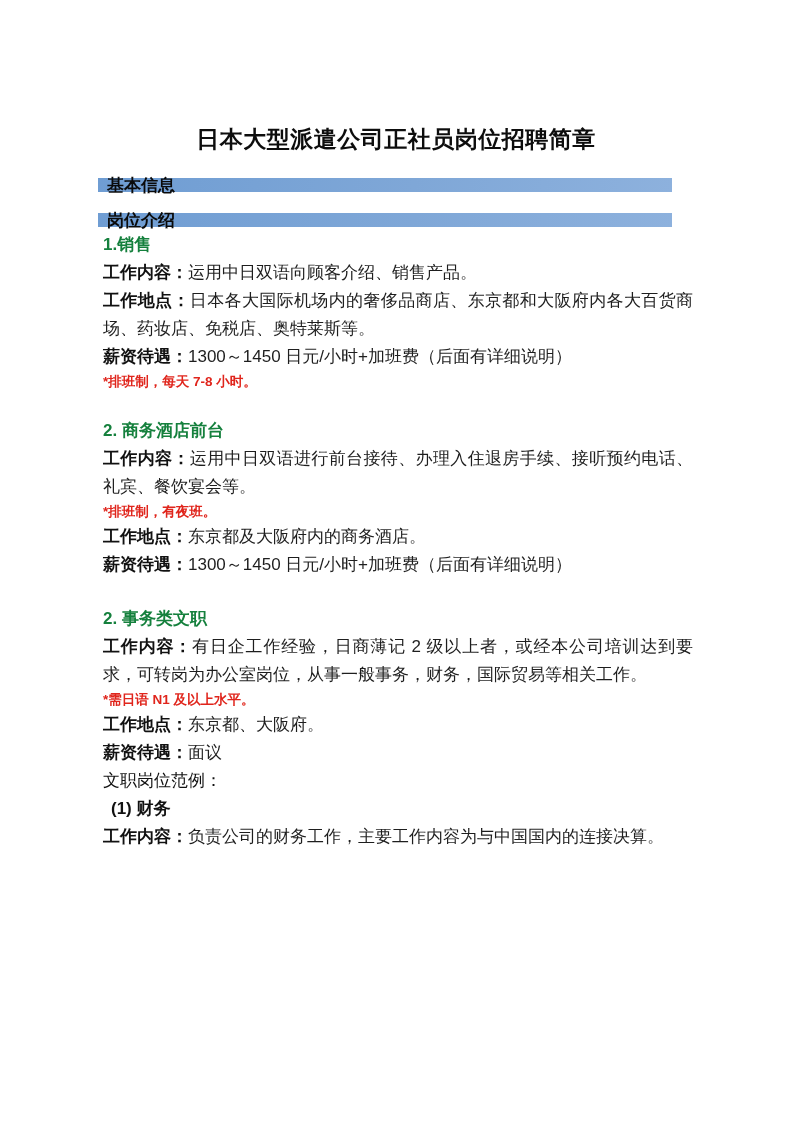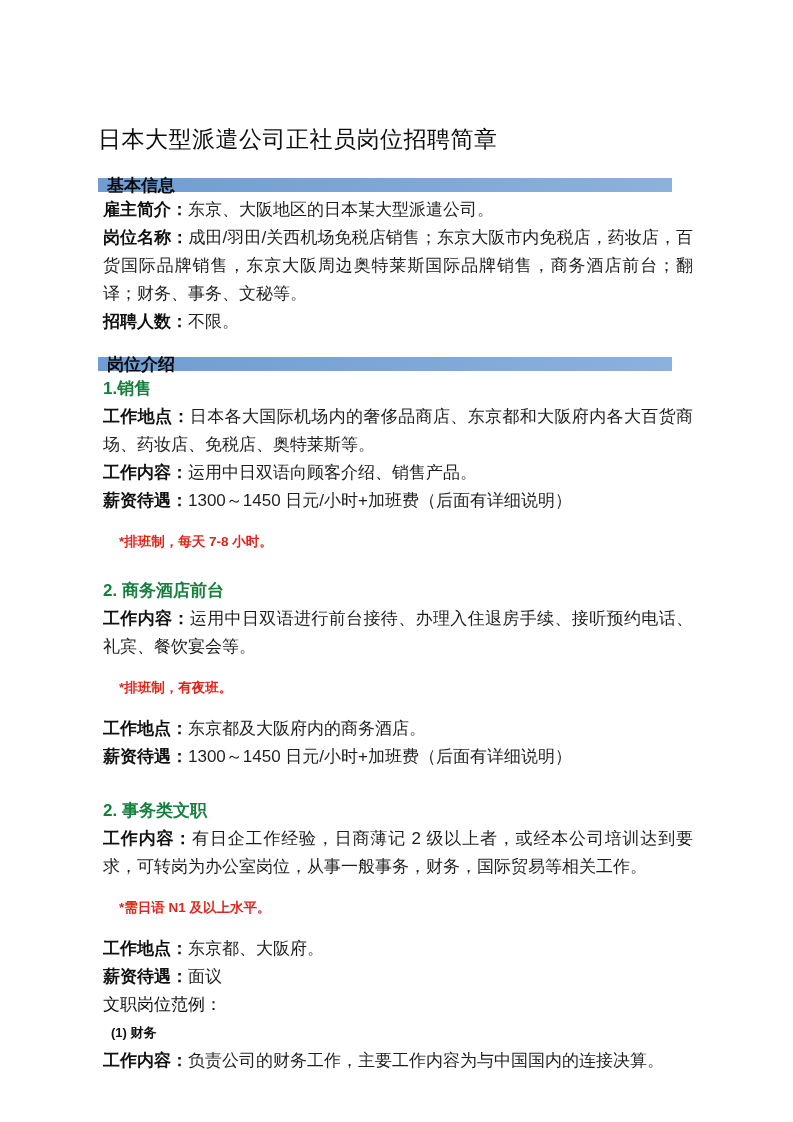--- a/index.html
+++ b/index.html
@@ -10,84 +10,74 @@
     box-sizing:border-box;
     padding:124px 0 0 98px;
     overflow:hidden;
     font-family:"Liberation Sans","DejaVu Sans",sans-serif;
     color:var(--body-text,#1e1e1e);
   }
   .doc-title{
     width:596px;
     margin:0 0 23px 0;
     font-size:23px;
-    font-weight:normal;
+    font-weight:bold;
+    text-align:center;
     letter-spacing:0.5px;
     color:var(--title-text,#0d0d0d);
   }
   .bar{
     width:574px;height:14px;
     box-sizing:border-box;
     display:flex;align-items:center;
     padding-left:9px;
     background:linear-gradient(103deg,var(--bar-left,#6f9dd3) 0%,var(--bar-mid,#7fa7d7) 55%,var(--bar-right,#8db1dd) 100%);
     font-size:17px;font-weight:bold;color:#0a0a0a;
   }
   .bar.intro-bar{margin-top:21px;}
   .content{
     width:590px;
     padding-left:5px;
     margin-top:4px;
   }
   .row{margin:0;font-size:17px;line-height:28px;text-align:justify;}
   .row .lbl{font-weight:bold;color:#111111;}
   .pos-title{margin:0;font-size:17px;font-weight:bold;line-height:28px;color:#15803d;}
-  .note{margin:16px;font-size:13.5px;font-weight:bold;line-height:22px;color:var(--note-red,#e0251c);}
+  .note{margin:0;font-size:13.5px;font-weight:bold;line-height:22px;color:var(--note-red,#e0251c);}
   .position{margin-top:0;}
   .position.gap-24{margin-top:24px;}
   .position.gap-26{margin-top:26px;}
   .examples-header{margin:0;font-size:17px;font-weight:normal;line-height:28px;color:#111111;}
-  .example-title{margin:0;padding-left:8px;font-size:13px;font-weight:bold;line-height:28px;color:#111111;}
+  .example-title{margin:0;padding-left:8px;font-size:17px;font-weight:bold;line-height:28px;color:#111111;}
 </style>
 </head>
 <body>
 
 <div class="page">
 
   <h1 class="doc-title">日本大型派遣公司正社员岗位招聘简章</h1>
 
   <div class="bar">
     <span>基本信息</span>
   </div>
 
-  <div class="content">
-    <p class="row">
-      <span class="lbl">雇主简介：</span><span>东京、大阪地区的日本某大型派遣公司。</span>
-    </p>
-    <p class="row">
-      <span class="lbl">岗位名称：</span><span>成田/羽田/关西机场免税店销售；东京大阪市内免税店，药妆店，百货国际品牌销售，东京大阪周边奥特莱斯国际品牌销售，商务酒店前台；翻译；财务、事务、文秘等。</span>
-    </p>
-    <p class="row">
-      <span class="lbl">招聘人数：</span><span>不限。</span>
-    </p>
-  </div>
 
   <div class="bar intro-bar">
     <span>岗位介绍</span>
   </div>
 
   <div class="content">
 
     <div class="position">
       <p class="pos-title">1.销售</p>
       <p class="row">
-        <span class="lbl">工作地点：</span><span>日本各大国际机场内的奢侈品商店、东京都和大阪府内各大百货商场、药妆店、免税店、奥特莱斯等。</span>
+        <span class="lbl">工作内容：</span><span>运用中日双语向顾客介绍、销售产品。</span>
       </p>
       <p class="row">
-        <span class="lbl">工作内容：</span><span>运用中日双语向顾客介绍、销售产品。</span>
+        <span class="lbl">工作地点：</span><span>日本各大国际机场内的奢侈品商店、东京都和大阪府内各大百货商场、药妆店、免税店、奥特莱斯等。</span>
       </p>
       <p class="row">
         <span class="lbl">薪资待遇：</span><span>1300～1450 日元/小时+加班费（后面有详细说明）</span>
       </p>
       <p class="note">*排班制，每天 7-8 小时。</p>
     </div>
 
     <div class="position gap-24">
       <p class="pos-title">2. 商务酒店前台</p>
       <p class="row">

